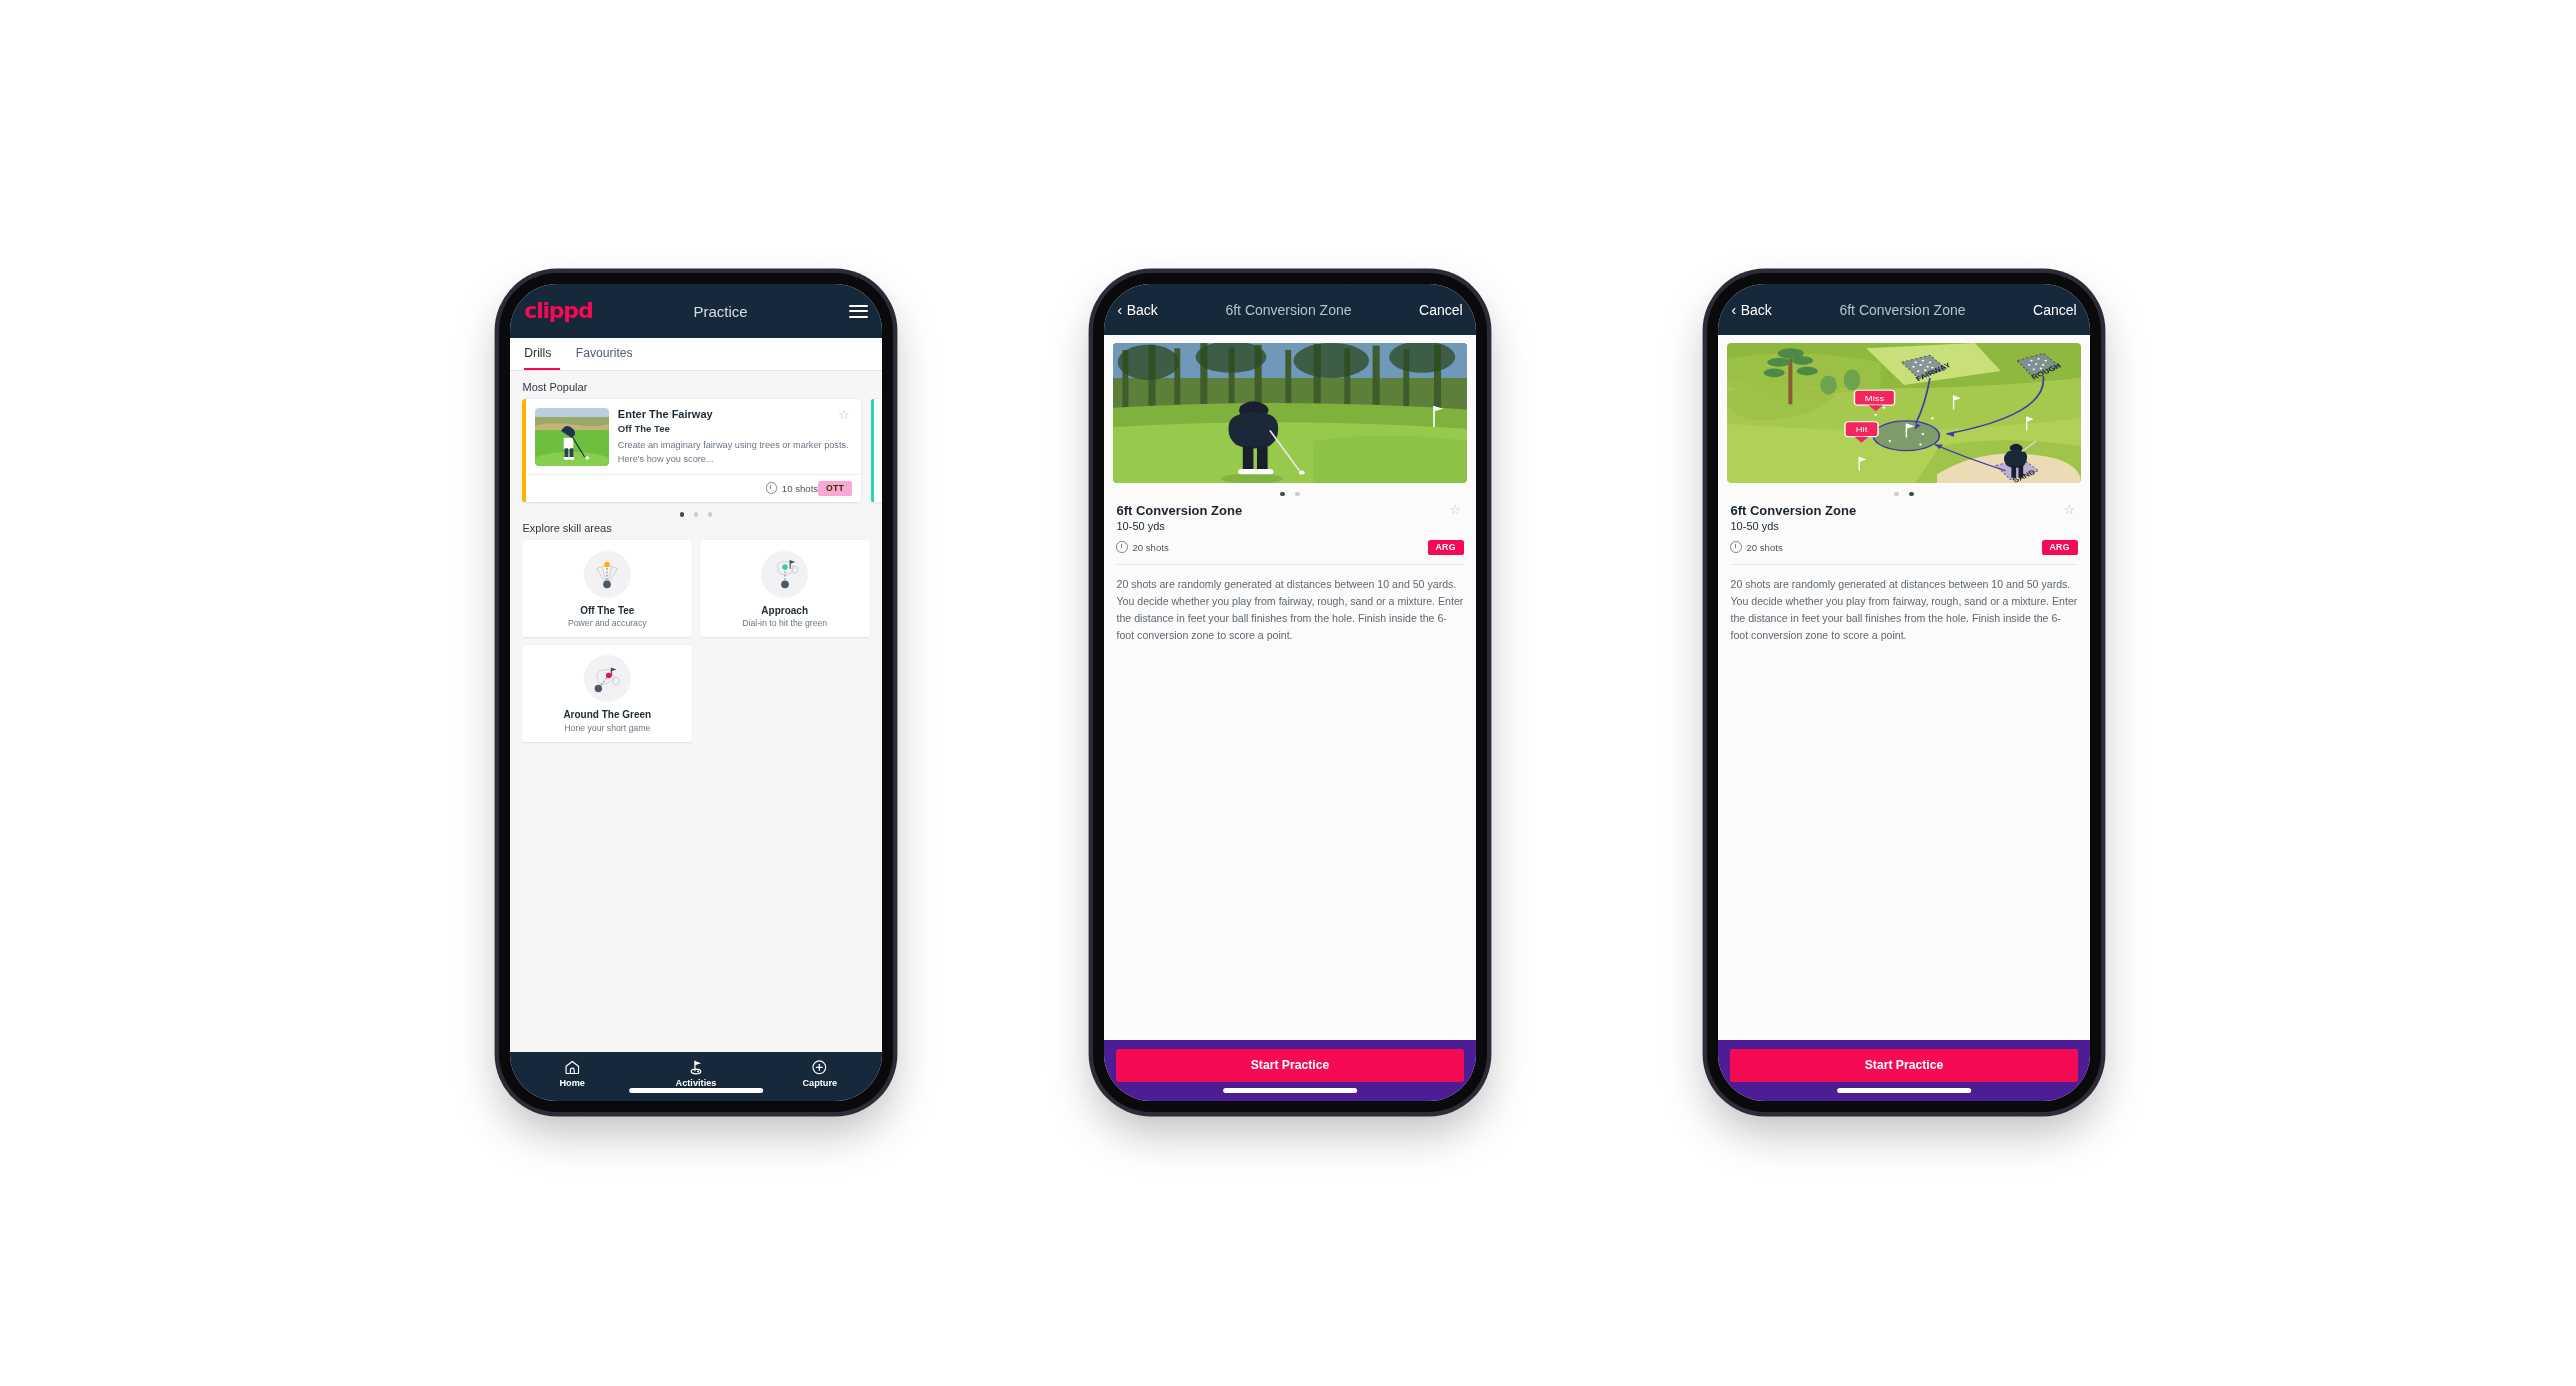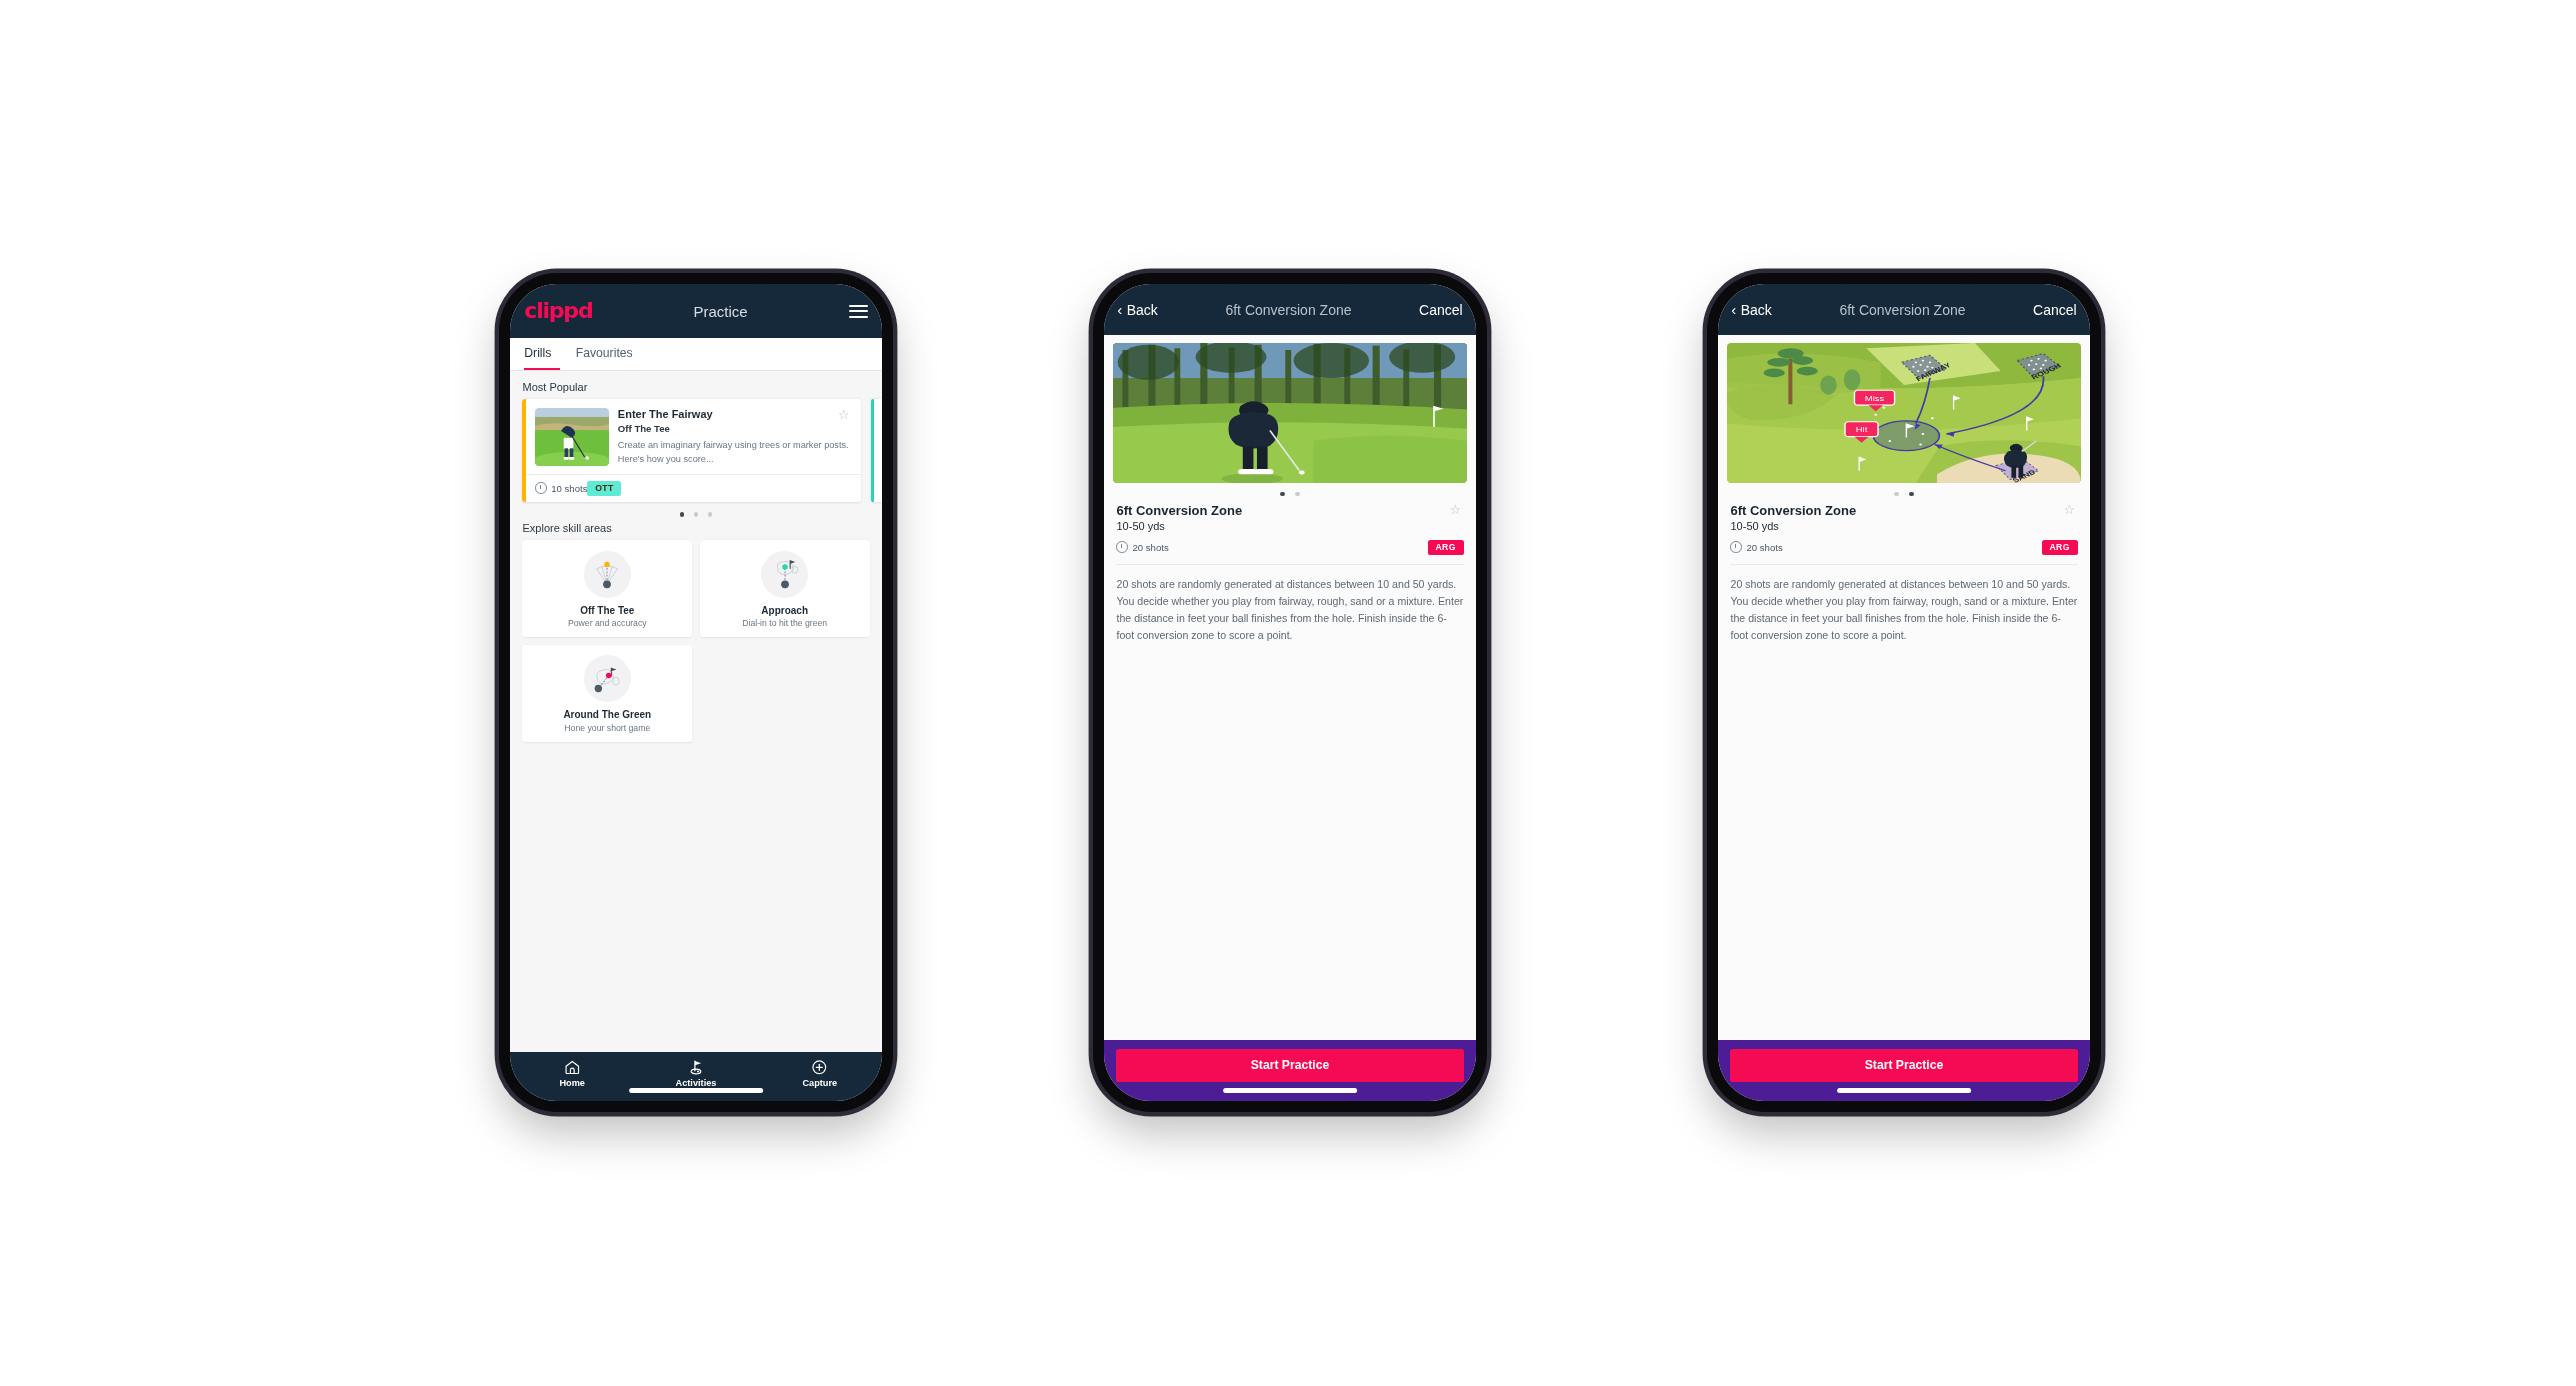--- a/index.html
+++ b/index.html
@@ -92,32 +92,32 @@
     background:linear-gradient(#bcd2df 0 22%, #8aa46a 22% 34%, #7cc24a 34% 100%);
   }
   .drill-info{flex:1;min-width:0;}
   .drill-name{font-size:11px;font-weight:bold;color:#1d2a35;line-height:1.25;}
   .drill-sub{font-size:9.6px;color:#2b3742;margin-top:0.9px;font-weight:bold;}
   .drill-desc{font-size:9.2px;color:#6a7683;line-height:1.5;margin-top:5.2px;}
   .star{
     width:14px;height:14px;flex:0 0 auto;cursor:pointer;color:#b9c0c7;font-size:13px;line-height:1;
   }
   .drill-foot{
-    border-top:0.9px solid #eeeeee;display:flex;align-items:center;justify-content:flex-start;
+    border-top:0.9px solid #eeeeee;display:flex;align-items:center;justify-content:flex-end;
     padding:6.1px 8.7px;
   }
   .shots{display:flex;align-items:center;gap:4.4px;font-size:9.6px;color:#4a5762;}
   .clockico{
     width:9.6px;height:9.6px;border:1.2px solid #7b8691;border-radius:50%;position:relative;display:inline-block;
   }
   .clockico:before{content:"";position:absolute;left:3.5px;top:1.7px;width:1px;height:3.5px;background:#7b8691;}
   .badge{
     font-size:8.7px;font-weight:bold;color:#fff;padding:2.6px 7.8px;border-radius:2.6px;letter-spacing:0.3px;
   }
-  .badge.ott{background:#5eead4;color:#3a2c00;}
+  .badge.ott{background:#f9a8d4;color:#3a2c00;}
   .badge.arg{background:#f50a54;}
   .peek{
     position:absolute;right:0;top:0;bottom:0;width:7.8px;background:#fff;
     border-left:3.5px solid #2ad4b0;border-radius:2.6px 0 0 2.6px;z-index:1;
     box-shadow:0 0.9px 2.6px rgba(0,0,0,.10);
   }
   .dots{display:flex;justify-content:center;gap:9.6px;margin:10.5px 0 5.2px 0;}
   .dot{width:4.4px;height:4.4px;border-radius:50%;background:#c8ccd0;}
   .dot.on{background:#3d4a56;}
 

